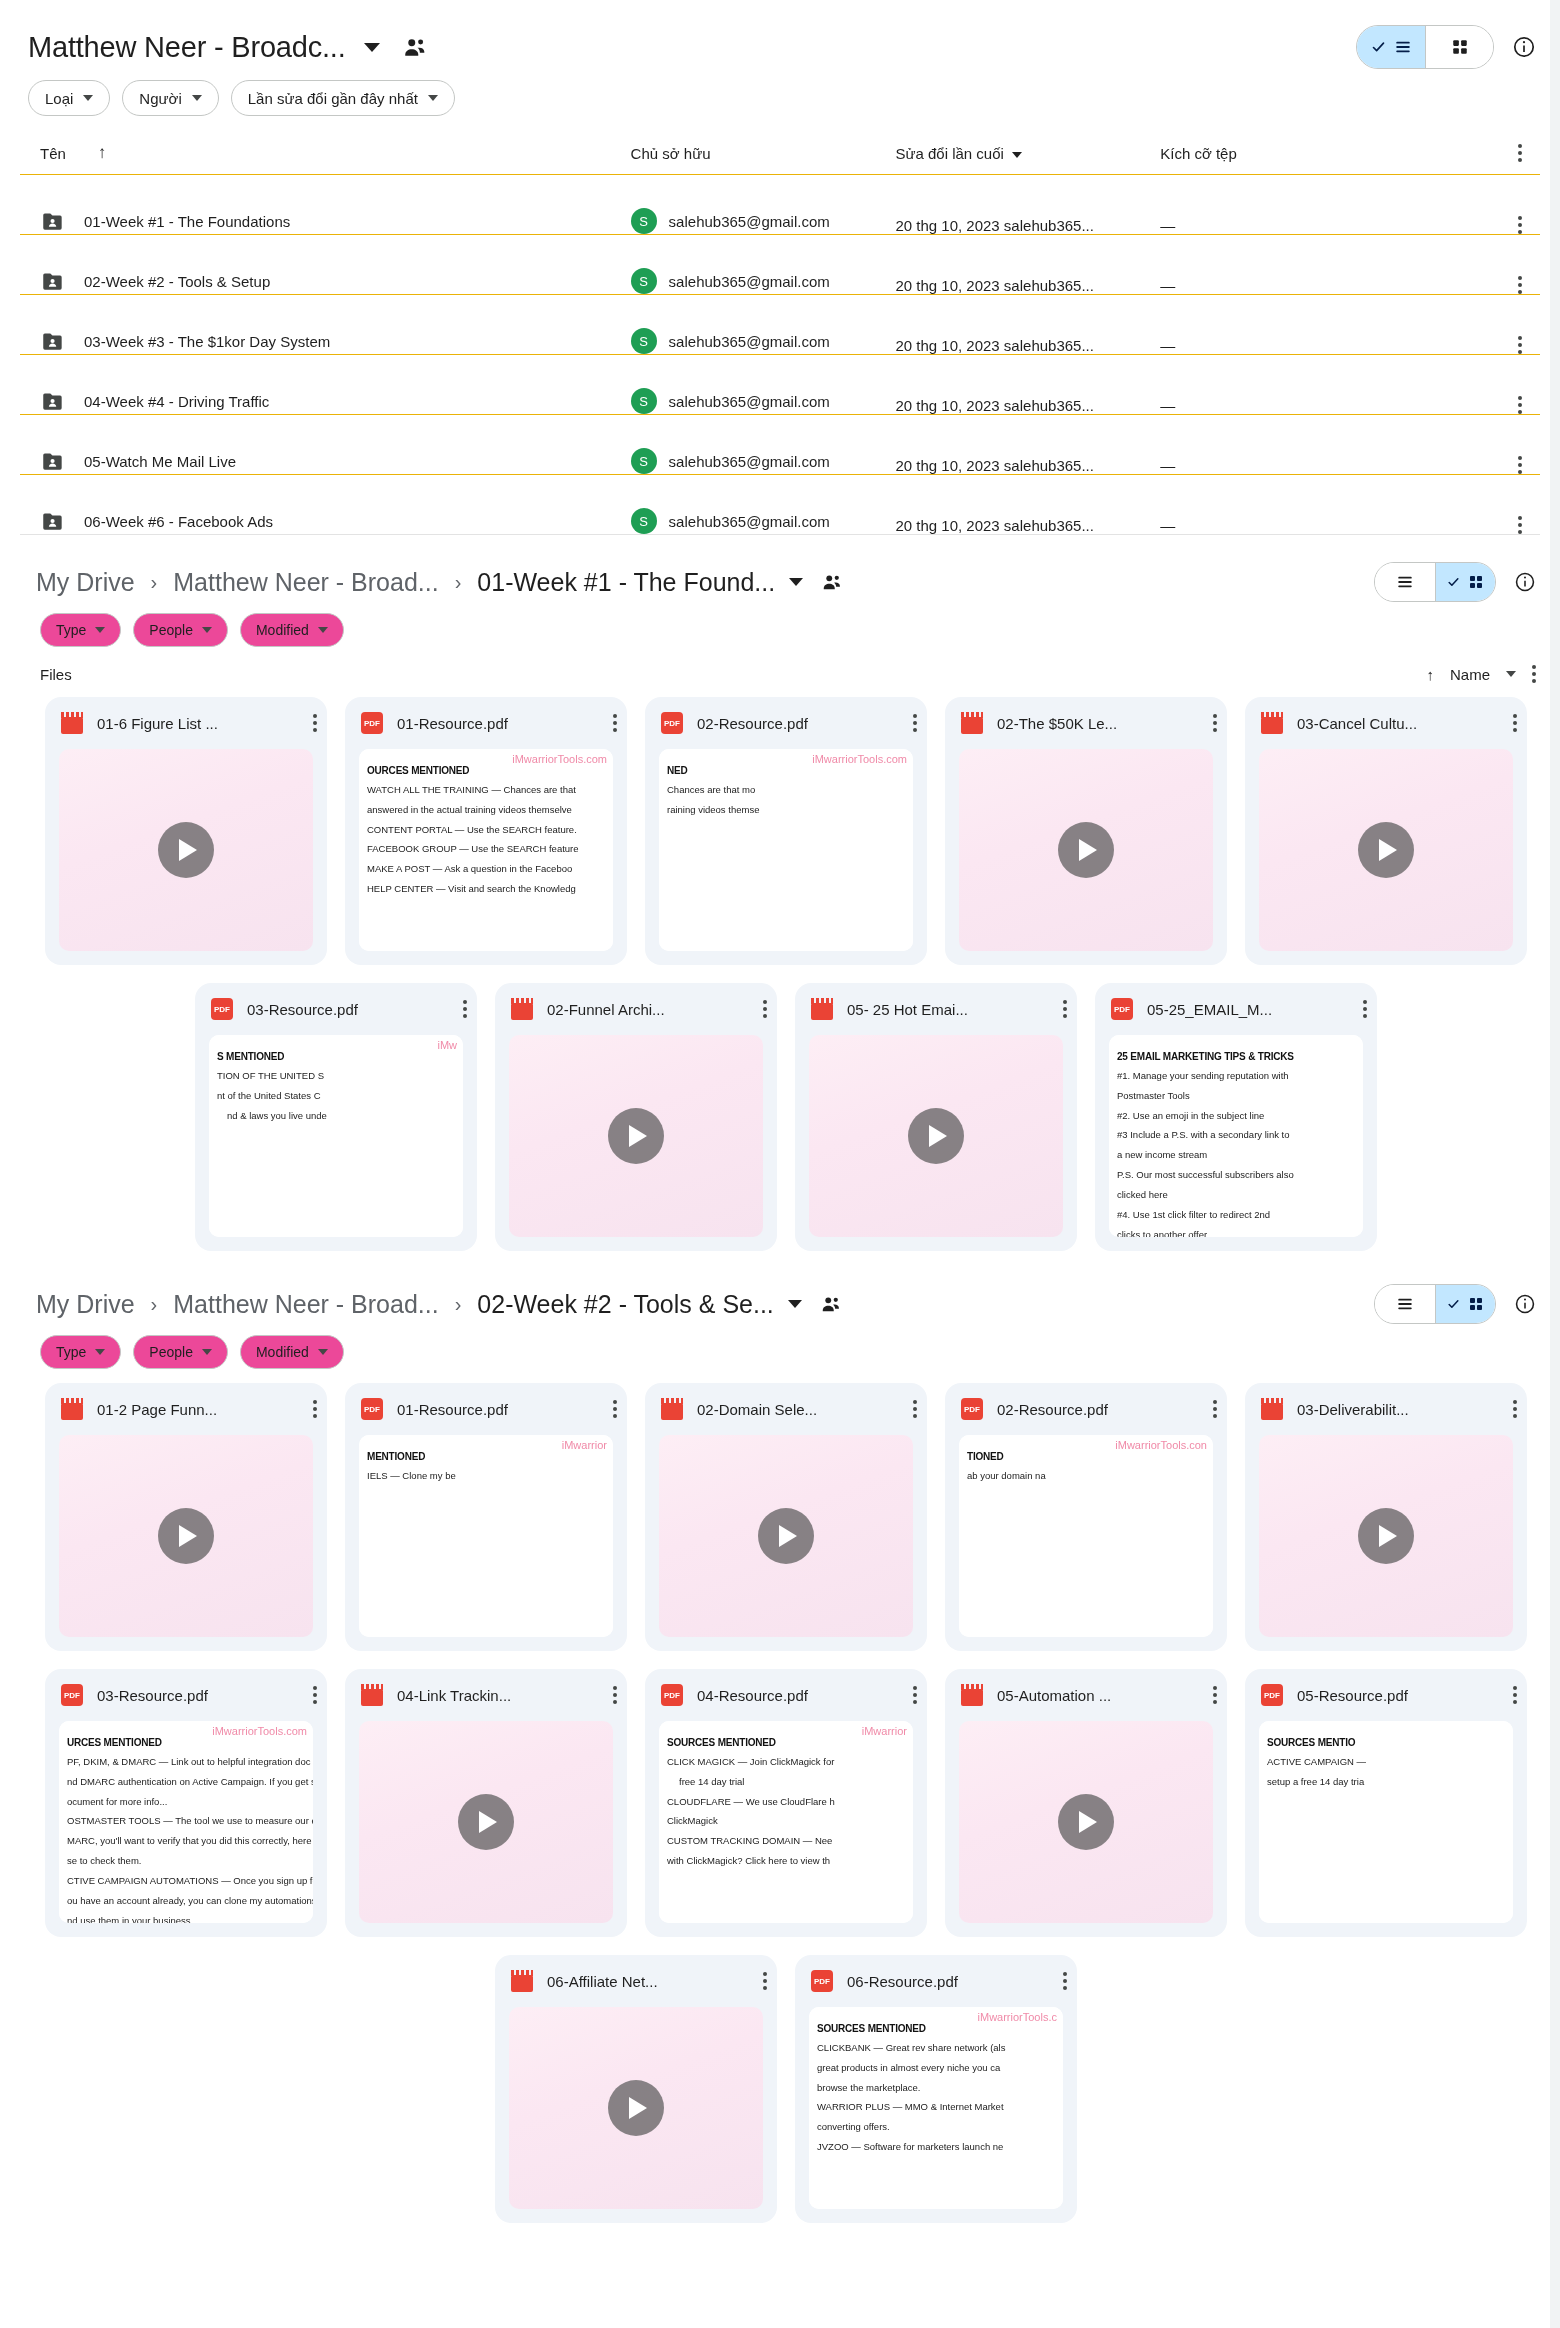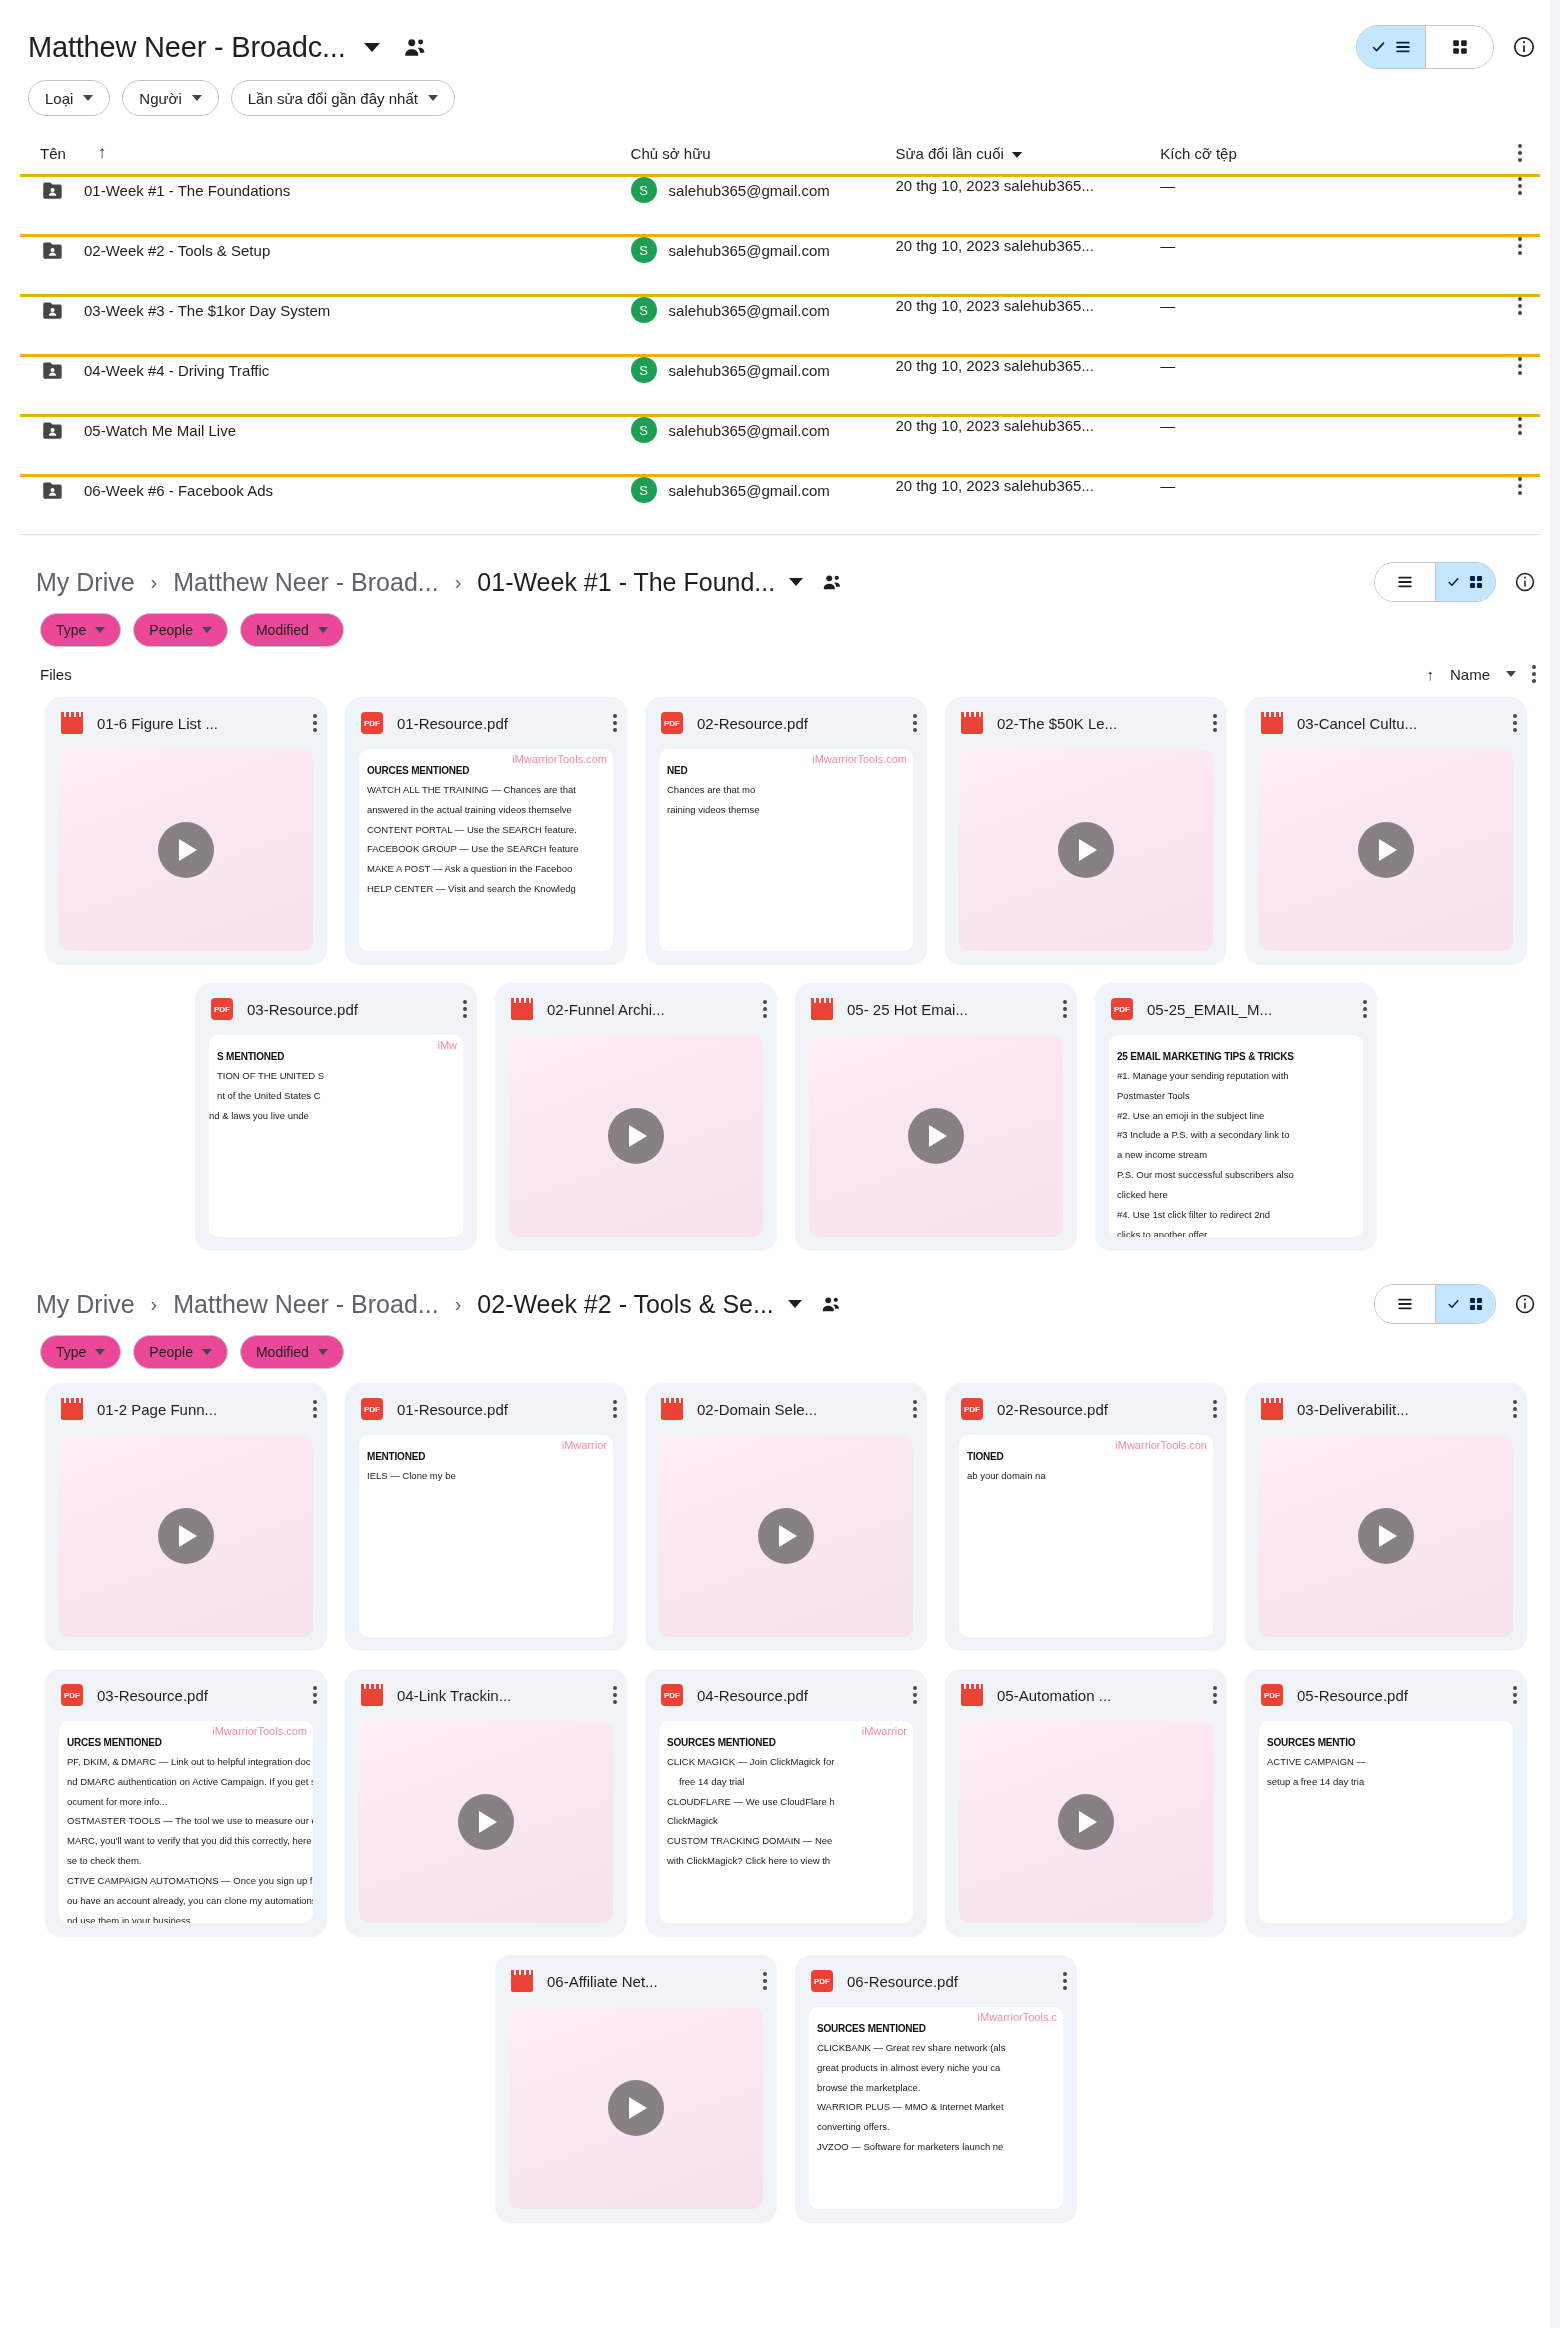--- a/index.html
+++ b/index.html
@@ -62,23 +62,23 @@
     border-top: 6px solid #444746;
   }
 
   .table { width: 1520px; margin: 0 0 0 20px; }
   .thead {
     display: flex; align-items: center;
     height: 42px; padding: 0 0 0 6px;
     font-size: 15px; color: #1f1f1f;
   }
   .trow {
-    display: flex; align-items: flex-start;
+    display: flex; align-items: flex-end;
     height: 60px; padding: 0 0 0 6px;
-    border-top: 3px solid #eab308;
+    border-top: 1px solid #eab308;
     font-size: 15px; color: #1f1f1f;
   }
   .c-name { width: 605px; display: flex; align-items: center; gap: 18px; padding-left: 14px;}
   .c-owner { width: 265px; display: flex; align-items: center; gap: 12px; }
   .c-mod { width: 265px; white-space: nowrap; overflow: hidden; text-overflow: ellipsis;}
   .c-size { width: 340px; }
   .c-kebab { width: 40px; display: flex; justify-content: center; }
   .sortarrow { font-size: 17px; margin-left: 14px; }
   .hdr-sortcaret {
     display:inline-block; width:0;height:0;margin-left:8px;vertical-align:middle;
@@ -621,21 +621,21 @@
             <i></i>
             <i></i>
           </span>
         </div>
         <div class="card-thumb">
           <div class="pdf-prev">
             <div class="wm">iMw</div>
             <div class="hl" style="padding-left:8px">S MENTIONED</div>
             <div class="ln" style="padding-left:8px">TION OF THE UNITED S</div>
             <div class="ln" style="padding-left:8px">nt of the United States C</div>
-            <div class="ln" style="padding-left:0">nd &amp; laws you live unde</div>
+            <div class="ln" style="padding-left:18px">nd &amp; laws you live unde</div>
           </div>
         </div>
       </div>
       <div class="card">
         <div class="card-head">
           <span class="ico-vid">
             <span class="perf"></span>
             <span class="body"></span>
           </span>
           <span class="card-title">02-Funnel Archi...</span>

